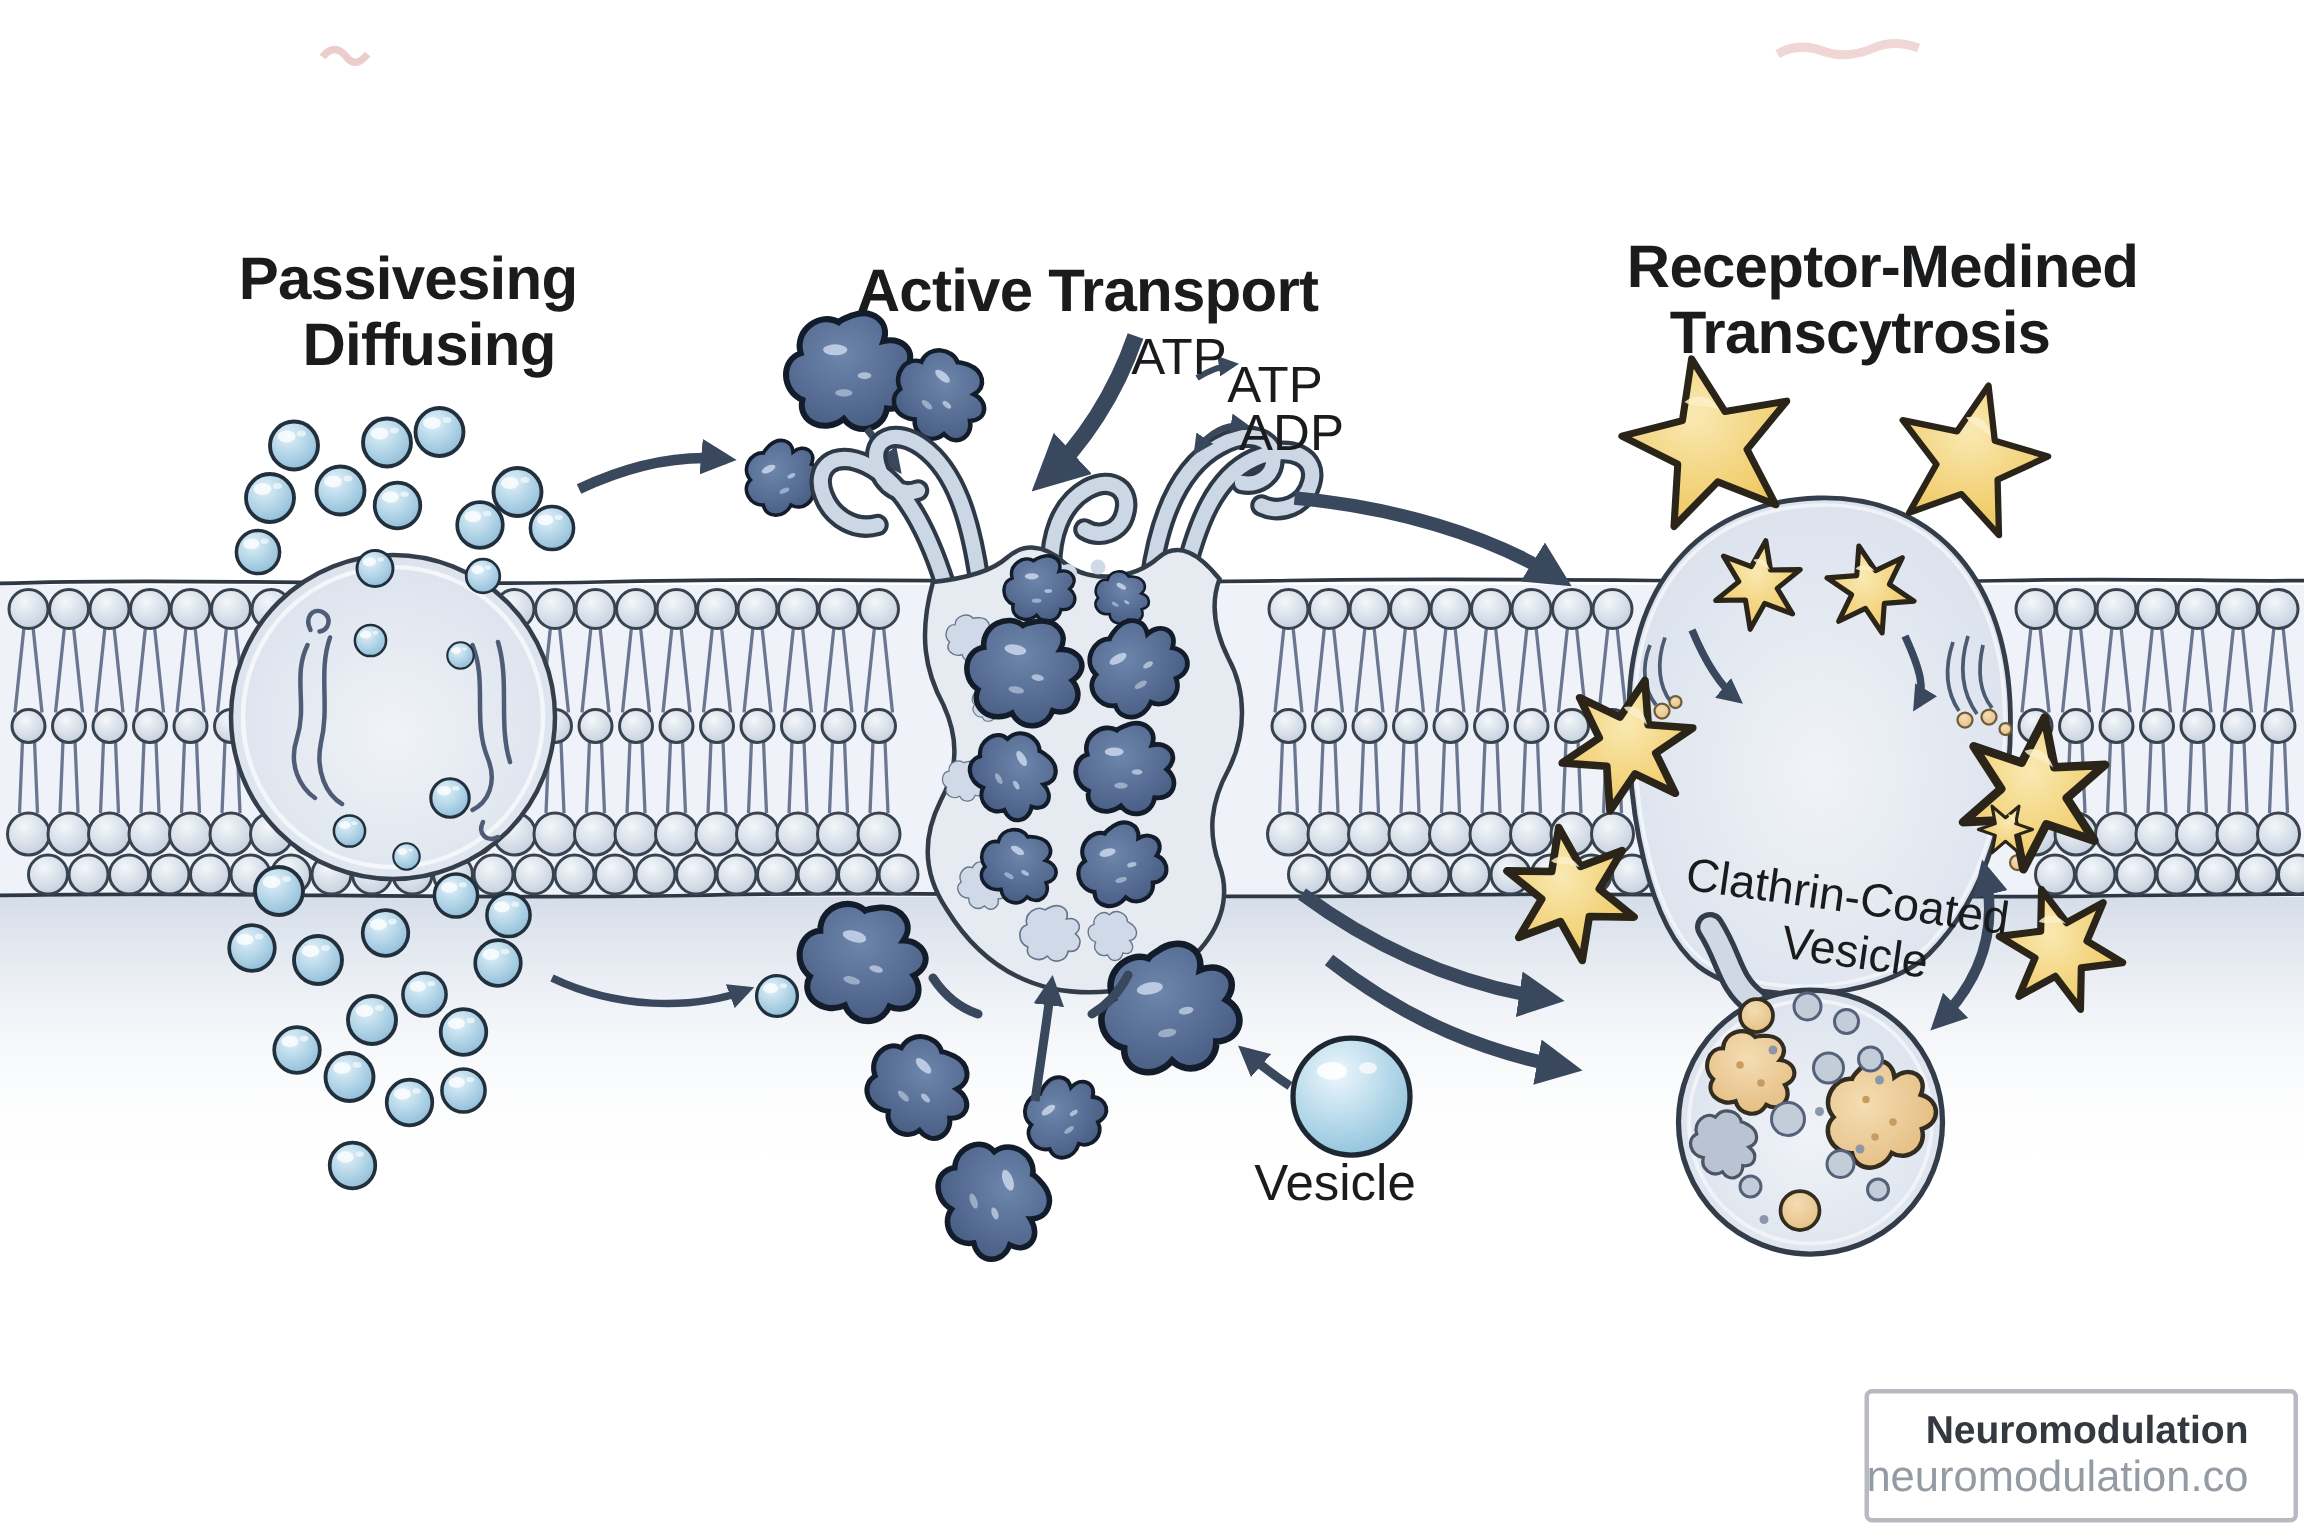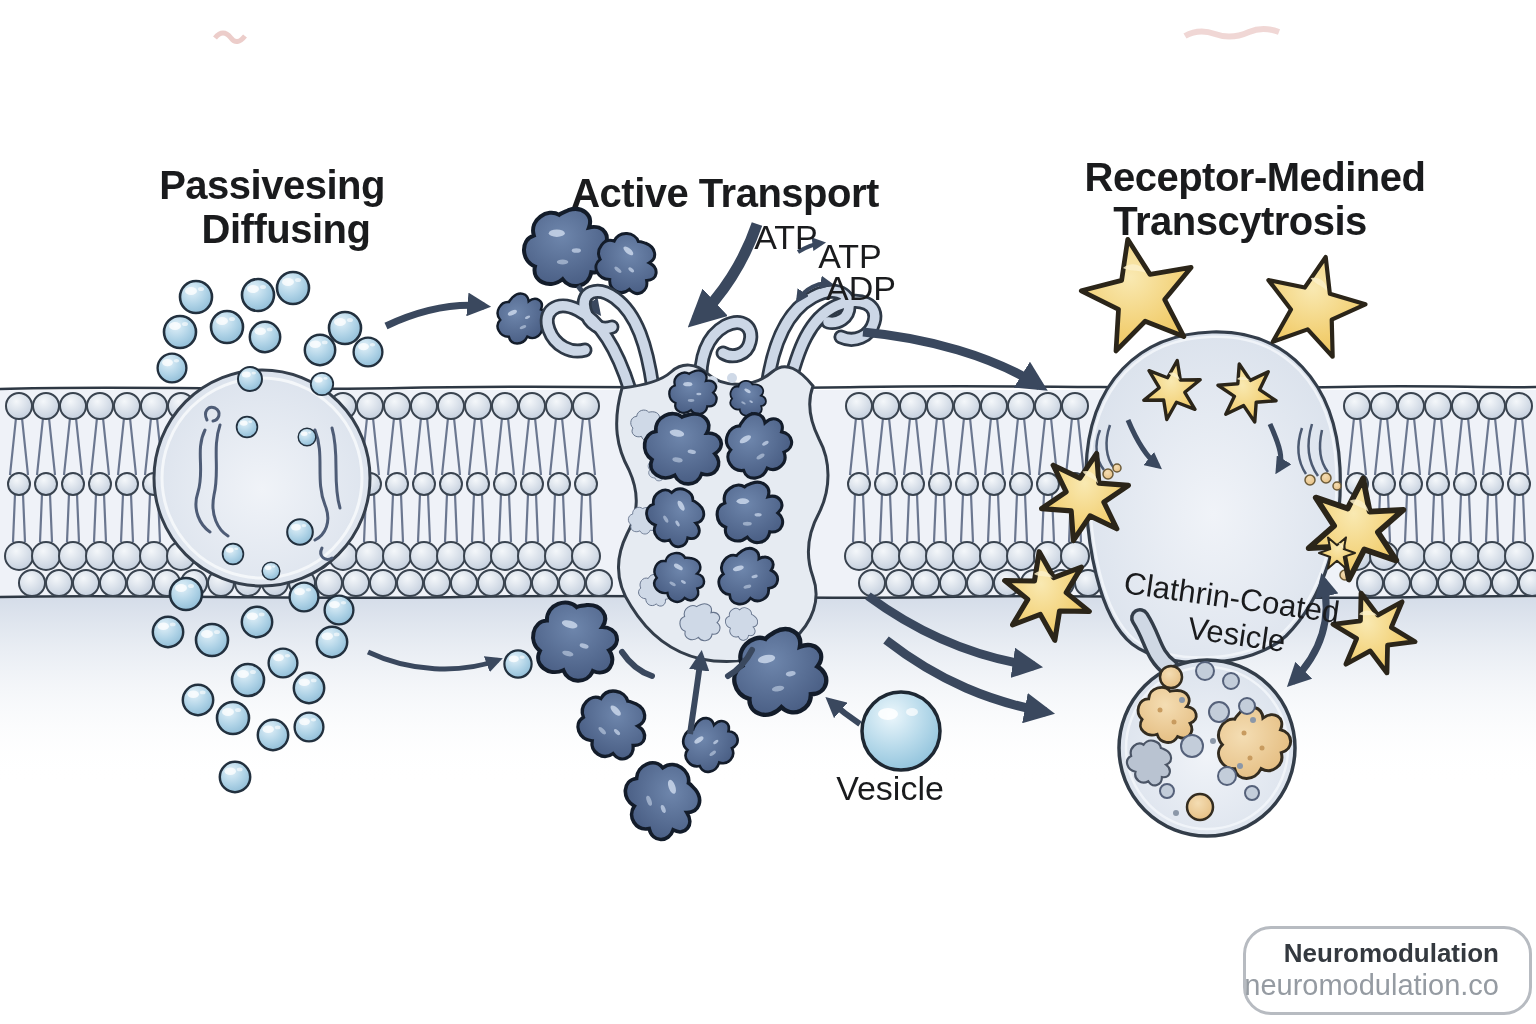--- a/index.html
+++ b/index.html
@@ -4,21 +4,21 @@
 <style>
   html,body{margin:0;padding:0;background:#fff;}
   #stage{position:relative;width:1536px;height:1024px;overflow:hidden;background:#14b8a6;
          font-family:"Liberation Sans",sans-serif;}
   #art{position:absolute;left:0;top:0;}
   .t{font-family:"Liberation Sans",sans-serif;fill:#1a1b1d;}
   .title{font-size:40px;font-weight:700;letter-spacing:-0.5px;}
   .lbl{font-size:34px;font-weight:500;}
   .lbl-s{font-size:31px;font-weight:500;}
   .badge{position:absolute;left:1243px;top:926px;width:289px;height:89px;background:#fff;
-         border:3px solid #b7bbc1;border-radius:28px;box-sizing:border-box;
+         border:3px solid #b7bbc1;border-radius:5px;box-sizing:border-box;
          display:flex;align-items:center;justify-content:flex-end;gap:10px;padding-right:20px;}
   .badge-text{text-align:right;line-height:1.15;}
   .badge-brand{font-size:26px;font-weight:700;color:#34393f;}
   .badge-domain{font-size:29px;font-weight:400;color:#959ba2;}
 </style>
 </head>
 <body>
 
 <div id="stage">
 <svg id="art" width="1536" height="1024" viewBox="0 0 1536 1024">

